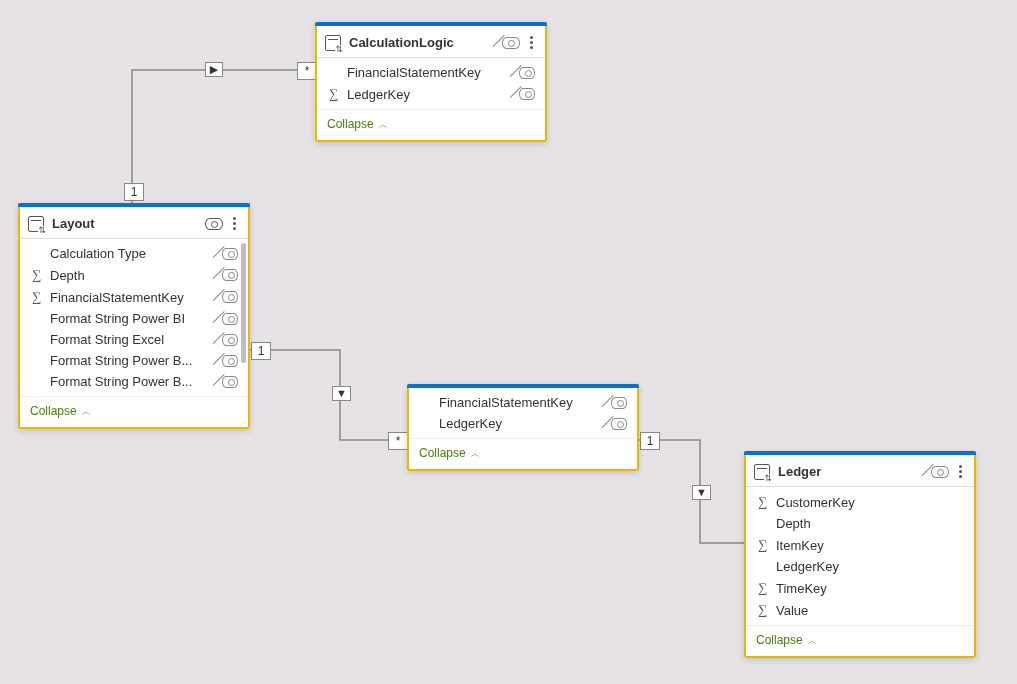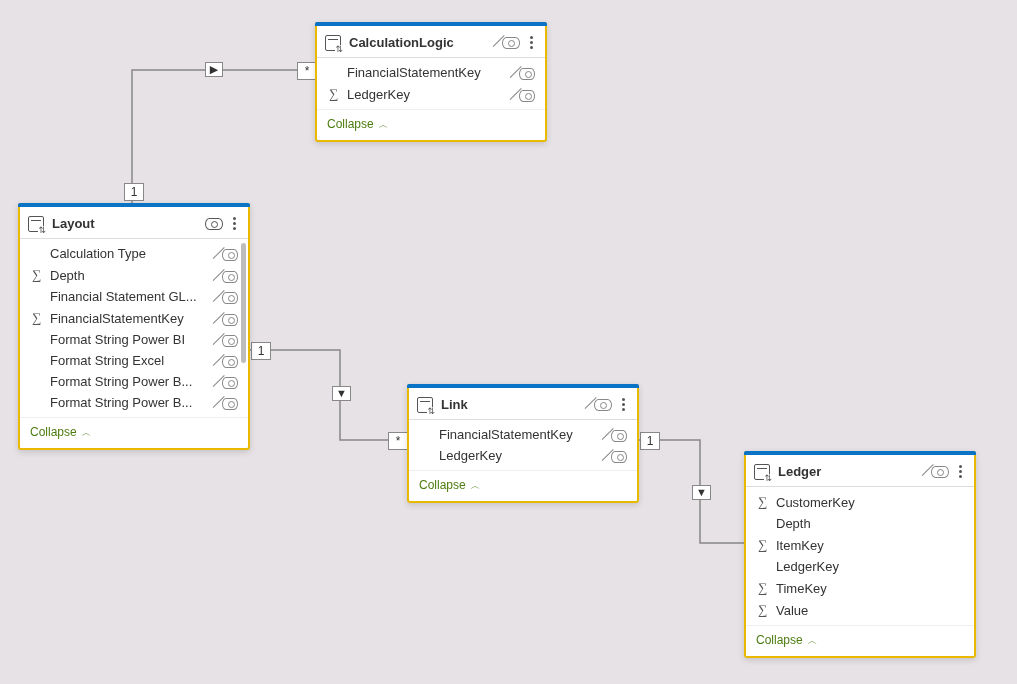--- a/index.html
+++ b/index.html
@@ -5,21 +5,21 @@
   html,body{margin:0;padding:0;width:1017px;height:684px;background:#e6e2e5;font-family:"Segoe UI",Arial,sans-serif;font-size:13px;color:#333;overflow:hidden}
   .canvas{position:relative;width:1017px;height:684px}
   svg.wires{position:absolute;left:0;top:0;width:1017px;height:684px;pointer-events:none}
 
   .tbl{position:absolute;background:#fff;border:2px solid #e8b900;border-radius:3px;box-shadow:0 2px 6px rgba(0,0,0,.15)}
   .tbl .bar{height:4px;background:#0b73c6;border-radius:2px 2px 0 0;margin:-2px -2px 0 -2px}
   .tbl .hdr{display:flex;align-items:center;gap:8px;padding:8px 10px 6px 8px;border-bottom:1px solid #ddd}
   .tbl .hdr .title{font-weight:600;flex:1;white-space:nowrap;overflow:hidden;text-overflow:ellipsis}
   .tbl .body{padding:4px 0;max-height:220px;overflow:hidden;position:relative}
   .tbl.scroll .body::after{content:"";position:absolute;right:2px;top:4px;width:5px;height:120px;background:#bdbdbd;border-radius:3px}
-  .row{display:flex;align-items:flex-end;gap:6px;padding:3px 10px;white-space:nowrap}
+  .row{display:flex;align-items:center;gap:6px;padding:3px 10px;white-space:nowrap}
   .row .nm{flex:1;overflow:hidden;text-overflow:ellipsis}
   .row .ico{width:14px;display:flex;justify-content:center;color:#555;font-family:serif}
   .row .vis{width:16px;display:flex;justify-content:center}
   .ftr{padding:6px 10px 8px 10px;border-top:1px solid #eee}
   .ftr a{color:#4d7c0f;text-decoration:none;font-size:12px}
   .ftr .chv{font-size:10px;margin-left:2px}
 
   .tblico{display:inline-block;width:16px;height:16px;border:1.5px solid #555;border-radius:2px;position:relative;box-sizing:border-box}
   .tblico::before{content:"";position:absolute;left:2px;right:2px;top:3px;height:1.5px;background:#555}
   .tblico::after{content:"⇅";position:absolute;right:-3px;bottom:-4px;font-size:9px;background:#fff;line-height:1;color:#555}
@@ -126,29 +126,20 @@
     <div class="row">
           <span class="ico">∑</span>
           <span class="nm">Depth</span>
           <span class="vis">
             <span class="eye hidden">
               <span class="slash"></span>
             </span>
           </span>
         </div>
     <div class="row">
-          <span class="ico"></span>
-          <span class="nm">Financial Statement GL...</span>
-          <span class="vis">
-            <span class="eye hidden">
-              <span class="slash"></span>
-            </span>
-          </span>
-        </div>
-    <div class="row">
           <span class="ico">∑</span>
           <span class="nm">FinancialStatementKey</span>
           <span class="vis">
             <span class="eye hidden">
               <span class="slash"></span>
             </span>
           </span>
         </div>
     <div class="row">
           <span class="ico"></span>
@@ -185,32 +176,20 @@
               <span class="slash"></span>
             </span>
           </span>
         </div>
   </div>
   <div class="ftr"><a href="#"><span>Collapse</span><span class="chv"> ︿</span></a></div>
 </div>
 
 <div class="tbl" style="left:407px;top:384px;width:228px">
   <div class="bar"></div>
-  <div class="hdr">
-    <span class="tblico"></span>
-    <span class="title">Link</span>
-    <span class="eye hidden">
-          <span class="slash"></span>
-        </span>
-    <span class="dots">
-          <span></span>
-          <span></span>
-          <span></span>
-        </span>
-  </div>
   <div class="body">
     <div class="row">
           <span class="ico"></span>
           <span class="nm">FinancialStatementKey</span>
           <span class="vis">
             <span class="eye hidden">
               <span class="slash"></span>
             </span>
           </span>
         </div>

